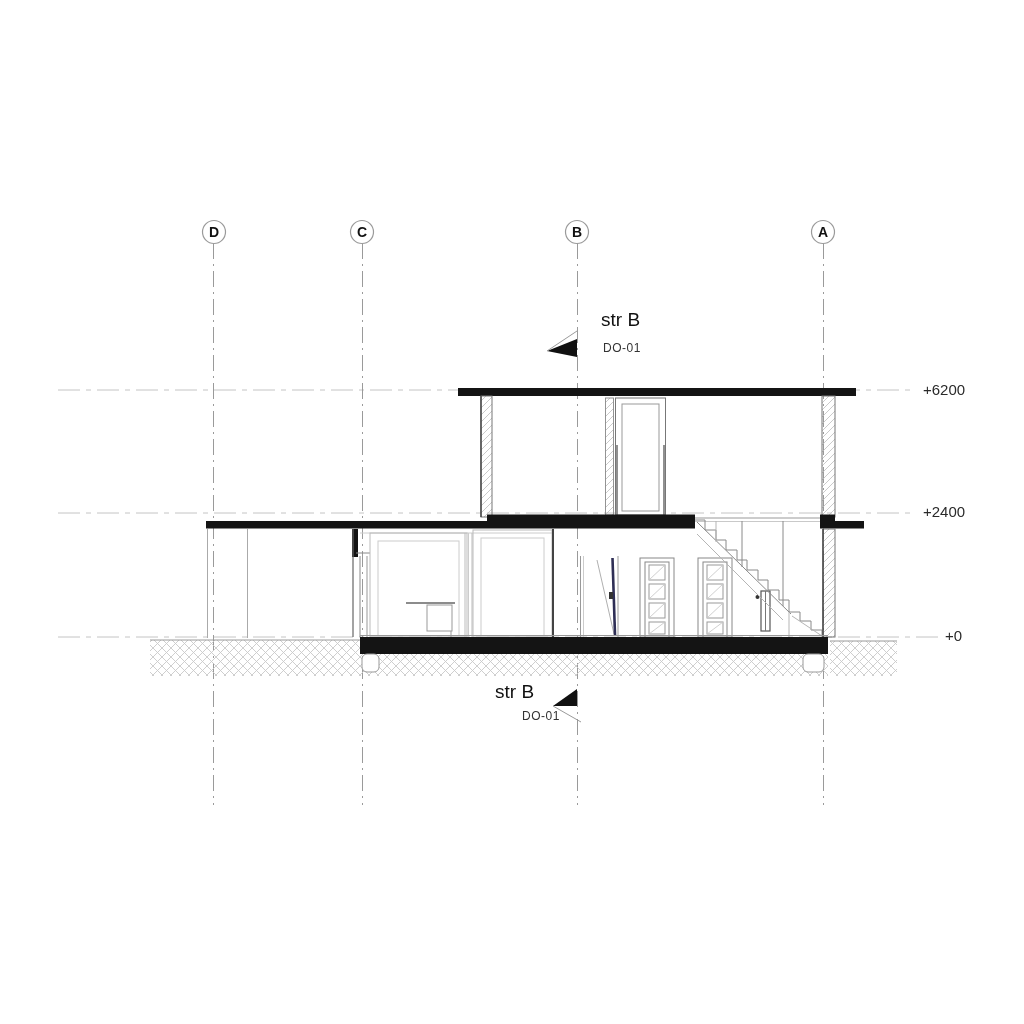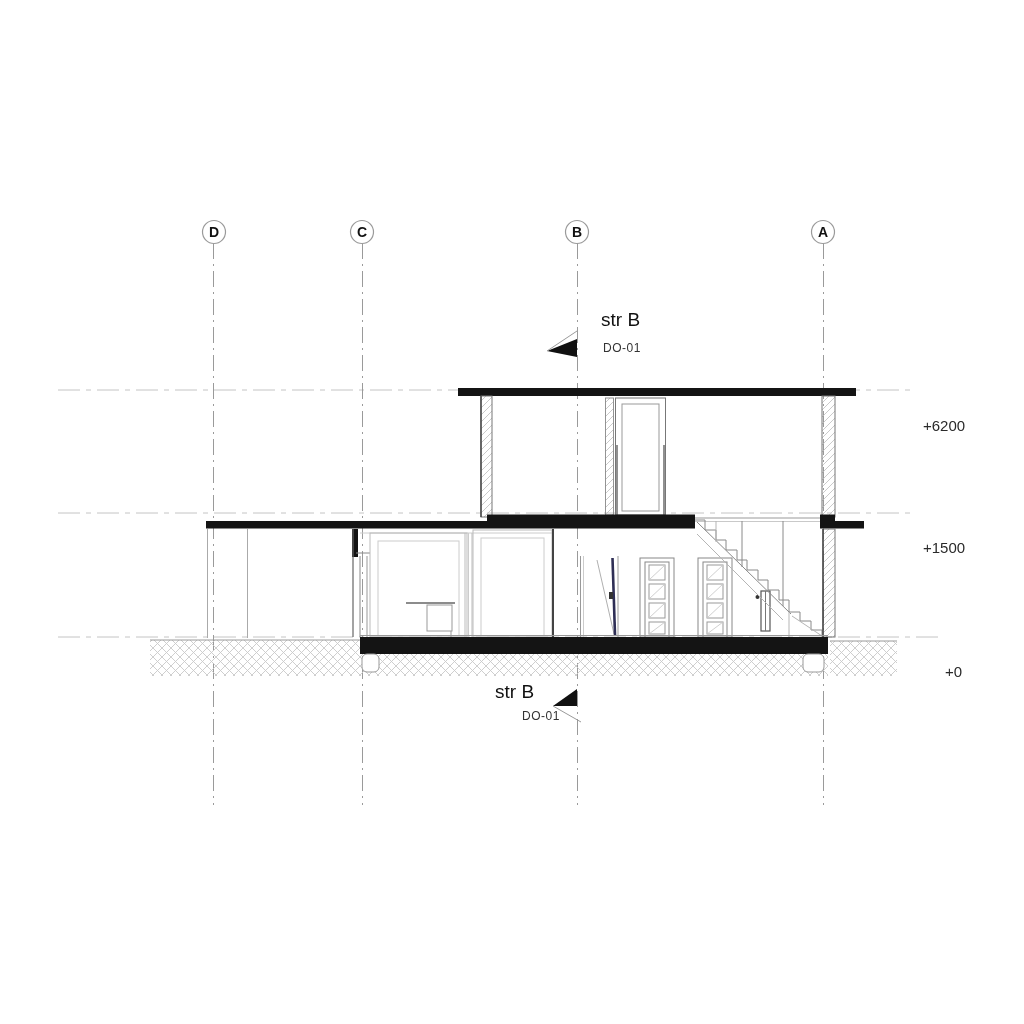--- a/index.html
+++ b/index.html
@@ -3,21 +3,21 @@
 <meta charset="utf-8">
 <style>
   html,body{margin:0;padding:0;background:#ffffff;}
   .canvas{
     position:relative;width:1024px;height:1024px;background:#ffffff;overflow:hidden;
     font-family:"Liberation Sans", sans-serif;
   }
   .canvas svg{position:absolute;left:0;top:0;}
   .txt{position:absolute;color:#1c1c1c;white-space:nowrap;line-height:1;}
   .grid-label{width:26px;text-align:center;font-size:14px;font-weight:bold;color:#111;}
-  .level-label{font-size:15px;color:#2a2a2a;margin-top:36px;}
+  .level-label{font-size:15px;color:#2a2a2a;}
   .marker-title{font-size:19px;color:#111;}
   .marker-ref{font-size:12px;color:#333;letter-spacing:0.5px;}
 </style>
 </head>
 <body>
 
 <div class="canvas">
 
 <svg width="1024" height="1024" viewBox="0 0 1024 1024">
   <defs>
@@ -190,21 +190,21 @@
     <line x1="553" y1="706" x2="581" y2="722" stroke="#9a9a9a" stroke-width="1"></line>
   </g>
 </svg>
 
 <div class="txt grid-label" style="left:201px;top:225px;">D</div>
 <div class="txt grid-label" style="left:349px;top:225px;">C</div>
 <div class="txt grid-label" style="left:564px;top:225px;">B</div>
 <div class="txt grid-label" style="left:810px;top:225px;">A</div>
 
 <div class="txt level-label" style="left:923px;top:382px;">+6200</div>
-<div class="txt level-label" style="left:923px;top:504px;">+1500</div>
+<div class="txt level-label" style="left:923px;top:504px;">+2400</div>
 <div class="txt level-label" style="left:945px;top:628px;">+0</div>
 
 <div class="txt marker-title" style="left:601px;top:310px;">str B</div>
 <div class="txt marker-ref" style="left:603px;top:342px;">DO-01</div>
 <div class="txt marker-title" style="left:495px;top:682px;">str B</div>
 <div class="txt marker-ref" style="left:522px;top:710px;">DO-01</div>
 
 </div>
 
 </body></html>

